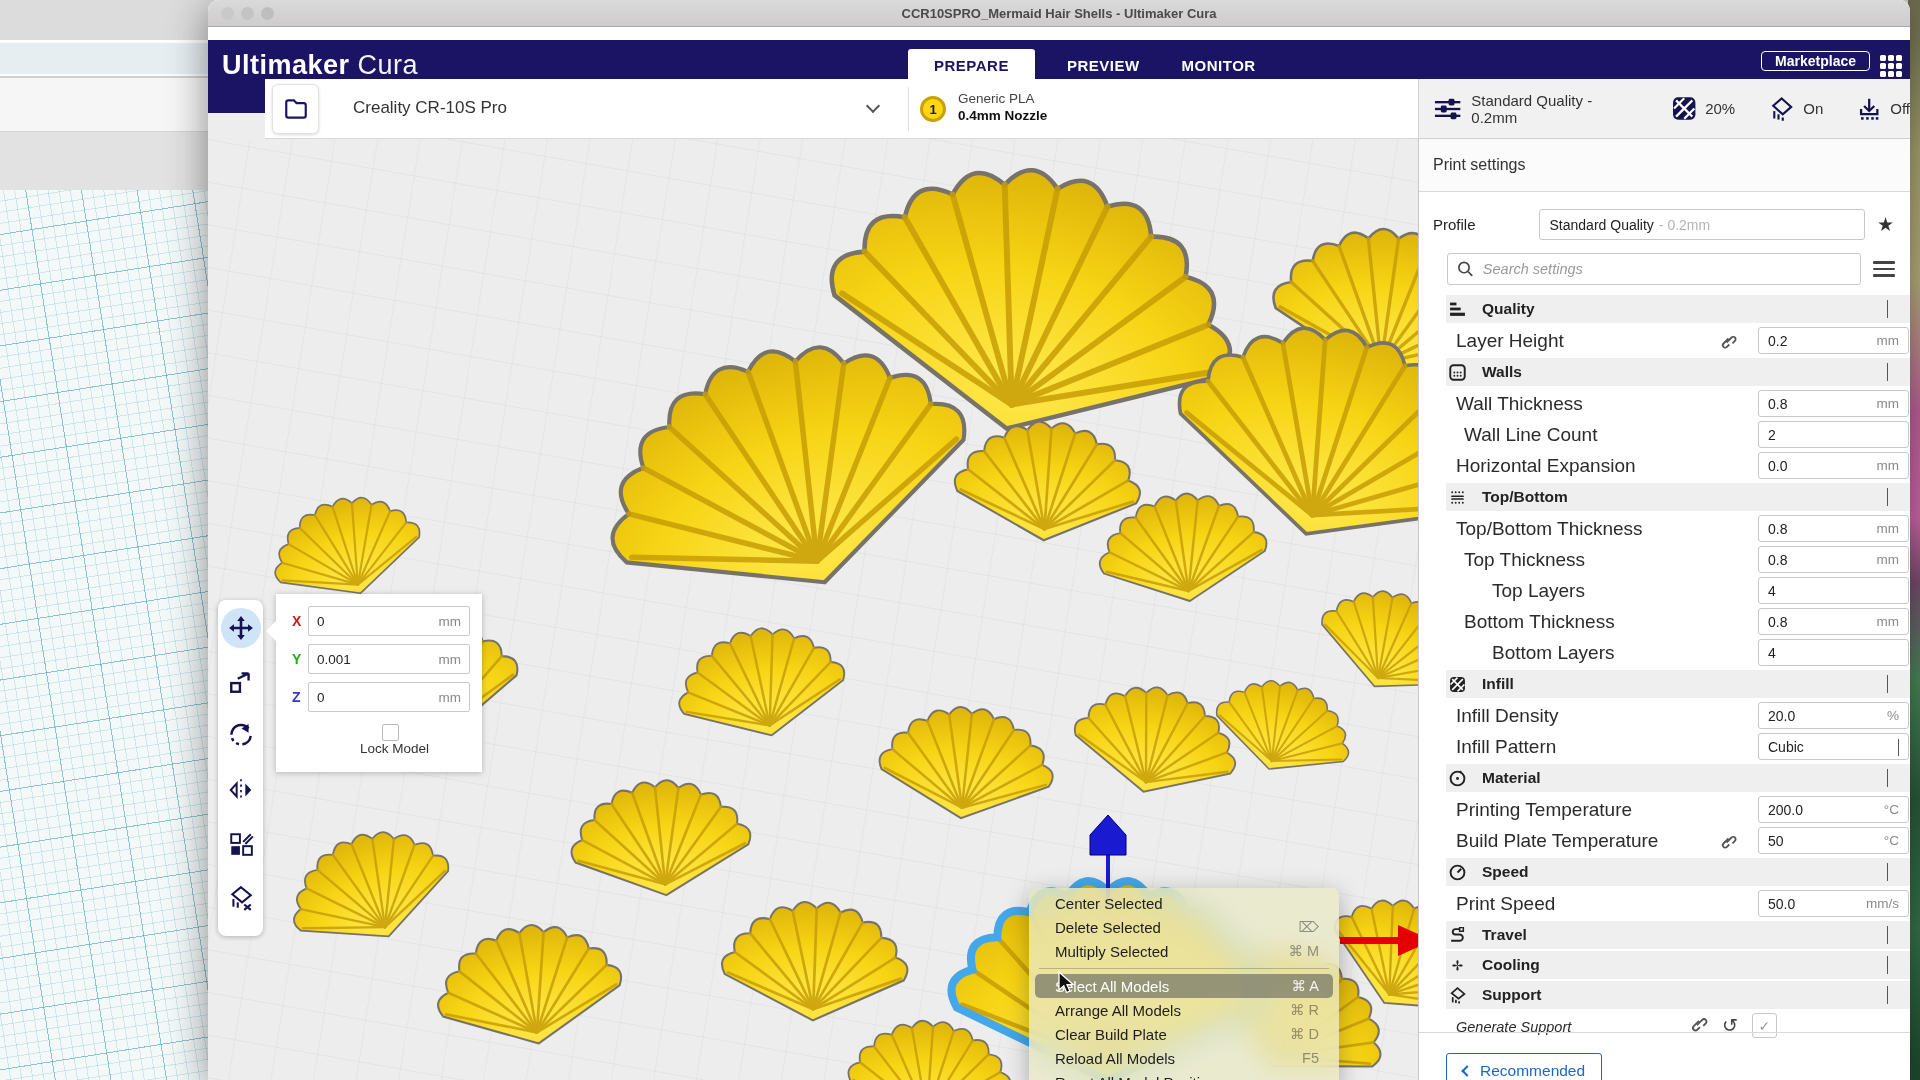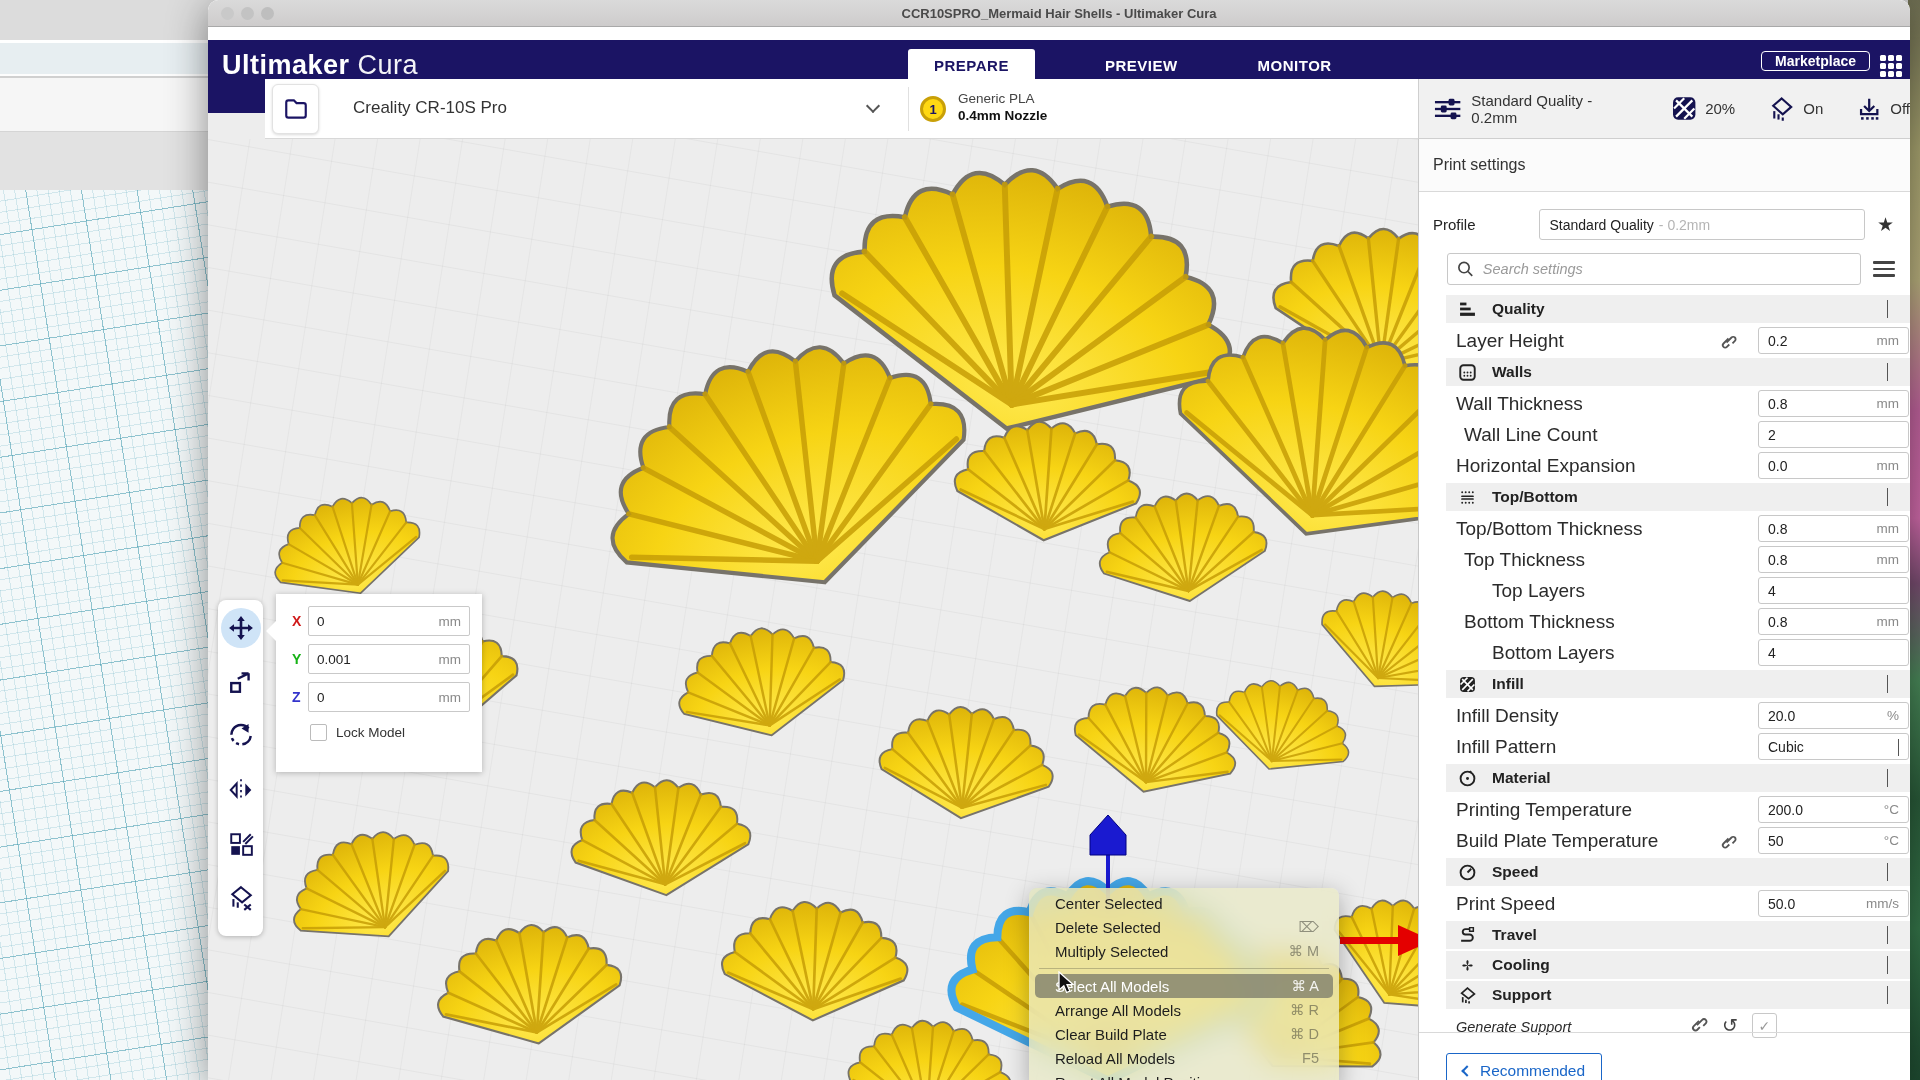--- a/index.html
+++ b/index.html
@@ -31,21 +31,21 @@
   .light { position:absolute; top:7px; width:13px; height:13px; border-radius:50%; }
   .light.red { left:13px; background:#c9c9c9; }
   .light.yellow { left:33px; background:#c3c3c3; }
   .light.green { left:53px; background:#bebebe; }
   #window-title { position:absolute; width:100%; top:6px; text-align:center; font-size:13px; font-weight:bold; color:#4a4a4a; }
 
   
   #header { position:absolute; left:0; top:40px; width:100%; height:51px; background:#1b1464; }
   #logo { position:absolute; left:14px; top:10px; color:#fff; font-size:27px; letter-spacing:.5px; }
   #logo b { font-weight:800; } #logo span { font-weight:300; opacity:.95; }
-  .stage-tabs { position:absolute; left:700px; top:9px; display:flex; gap:60px; align-items:center; }
+  .stage-tabs { position:absolute; left:700px; top:9px; display:flex; gap:22px; align-items:center; }
   .stage-tab { color:#fff; font-size:15px; font-weight:bold; letter-spacing:.5px; padding:8px 10px; cursor:default; }
   .stage-tab.active { background:#fff; color:#1b1464; border-radius:3px; padding:8px 26px; }
   #marketplace-btn { position:absolute; right:40px; top:11px; border:1.5px solid #fff; border-radius:4px;
     color:#fff; font-size:14px; font-weight:bold; padding:1px 13px; }
   #appgrid { position:absolute; right:6px; top:15px; width:24px; height:22px; display:grid;
     grid-template-columns:repeat(3,6px); grid-template-rows:repeat(3,6px); gap:2px; }
   #appgrid i { background:#fff; border-radius:1.5px; }
 
   
   #configbar { position:absolute; left:0; top:79px; width:100%; height:60px; }
@@ -82,21 +82,21 @@
 
   
   #move-panel { position:absolute; left:68px; top:455px; width:206px; height:178px; background:#fff; z-index:10;
     box-shadow:0 1px 6px rgba(0,0,0,.25); padding:12px 12px 0 16px; }
   #move-panel .notch { position:absolute; left:-7px; top:30px; width:14px; height:14px; background:#fff; transform:rotate(45deg); }
   .axis-row { display:flex; align-items:center; margin-bottom:8px; }
   .axis-label { width:16px; font-size:14px; font-weight:bold; }
   .axis-box { flex:1; height:30px; border:1px solid #c9c9c9; border-radius:2px; display:flex; align-items:center;
     padding:0 8px; font-size:13.5px; color:#222; background:#fff; }
   .axis-box .unit { margin-left:auto; color:#8a8a8a; }
-  .lock-row { display:flex; align-items:center; margin-top:12px; margin-left:18px; }
+  .lock-row { display:flex; align-items:center; margin-top:12px; margin-left:18px;flex-direction:column; }
   .lock-box { width:17px; height:17px; border:1px solid #bbb; border-radius:2px; background:#fff; }
   .lock-label { font-size:13.5px; color:#333; margin-left:9px; }
 
   
   #context-menu { position:absolute; left:821px; top:749px; width:310px; height:200px; z-index:40;
     background:rgba(233,233,198,.78); backdrop-filter:blur(14px) saturate(1.1); border-radius:8px;
     box-shadow:0 6px 24px rgba(0,0,0,.3); padding-top:3px; overflow:hidden; }
   .menu-item { height:24px; display:flex; align-items:center; padding:0 14px 0 20px; font-size:15px; color:#1d1d1d; border-radius:5px; margin:0 6px; }
   .menu-item .shortcut { margin-left:auto; color:rgba(70,70,58,.55); font-size:14.5px; }
   .menu-item.highlighted { background:rgba(125,125,108,.78); color:#fff; }
@@ -114,21 +114,21 @@
     display:flex; align-items:center; padding:0 10px; font-size:14px; }
   #profile-box .pv { color:#222; } #profile-box .ps { color:#b5b5b5; margin-left:5px; }
   #profile-star { margin-left:auto; margin-right:2px; font-size:19px; color:#333; }
   .search-row { display:flex; align-items:center; margin:13px 14px 10px 28px; }
   #search-box { width:414px; height:32px; border:1px solid #c8c8c8; border-radius:3px; display:flex; align-items:center; padding:0 9px; background:#fff; }
   #search-box input { border:none; outline:none; width:100%; font-size:14.5px; font-style:italic; color:#444; background:transparent; }
   #search-box input::placeholder { color:#9a9a9a; }
   #hamburger { margin-left:12px; width:22px; display:flex; flex-direction:column; gap:4px; }
   #hamburger i { height:2.5px; background:#444; border-radius:1px; }
 
-  .band { height:28px; background:#efefef; margin:2px 0 2px 27px; display:flex; align-items:center; padding-left:10px; }
+  .band { height:28px; background:#efefef; margin:2px 0 2px 27px; display:flex; align-items:center; }
   .band .bicon { width:22px; display:flex; justify-content:center; }
   .band .btitle { font-size:15.5px; font-weight:bold; color:#222; margin-left:14px; }
   .band .bchev { margin-left:auto; margin-right:22px; }
   .chev-sm { width:8px; height:8px; border-right:1.8px solid #555; border-bottom:1.8px solid #555; transform:rotate(45deg); }
   .chev-left { width:8px; height:8px; border-left:1.8px solid #555; border-bottom:1.8px solid #555; transform:rotate(45deg); }
 
   .srow { height:31px; display:flex; align-items:center; padding-left:37px; position:relative; }
   .srow .slabel { font-size:19px; color:#2b2b2b; }
   .srow.ind1 { padding-left:45px; } .srow.ind2 { padding-left:73px; }
   .sval { position:absolute; left:339px; width:151px; height:27px; border:1px solid #c8c8c8; border-radius:3px;

